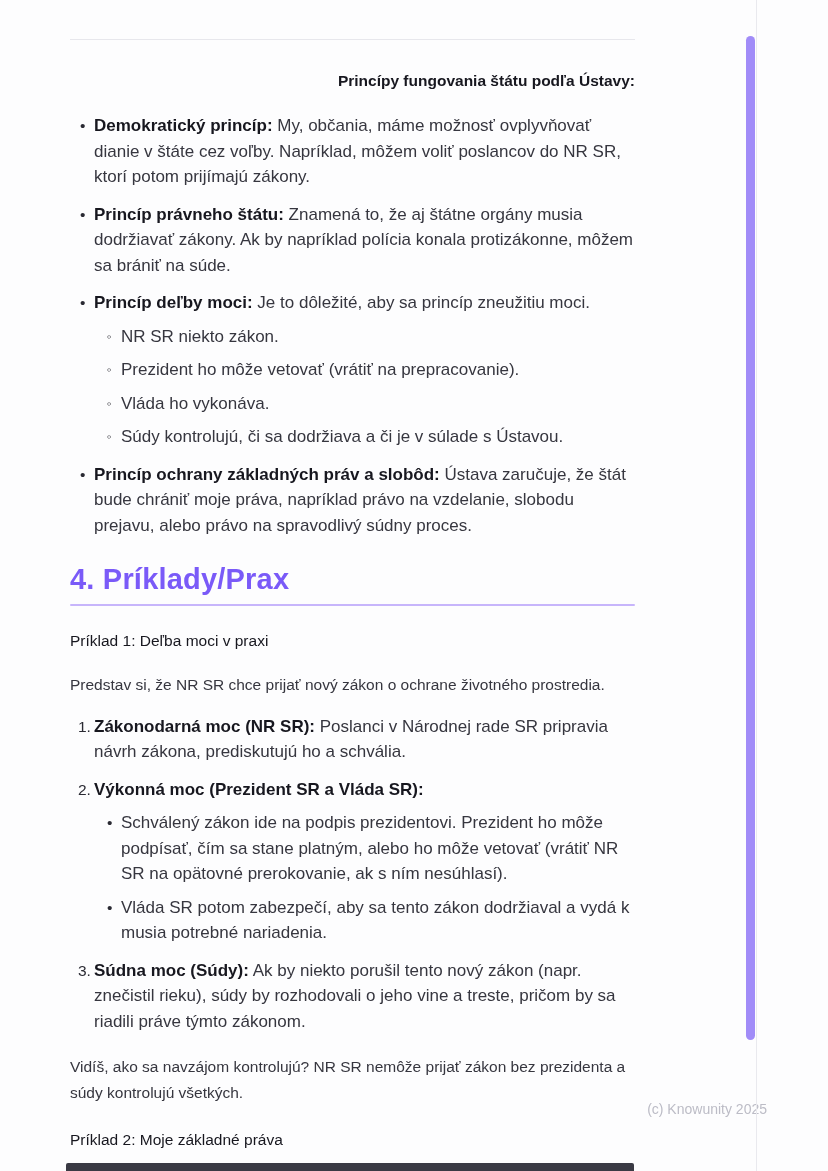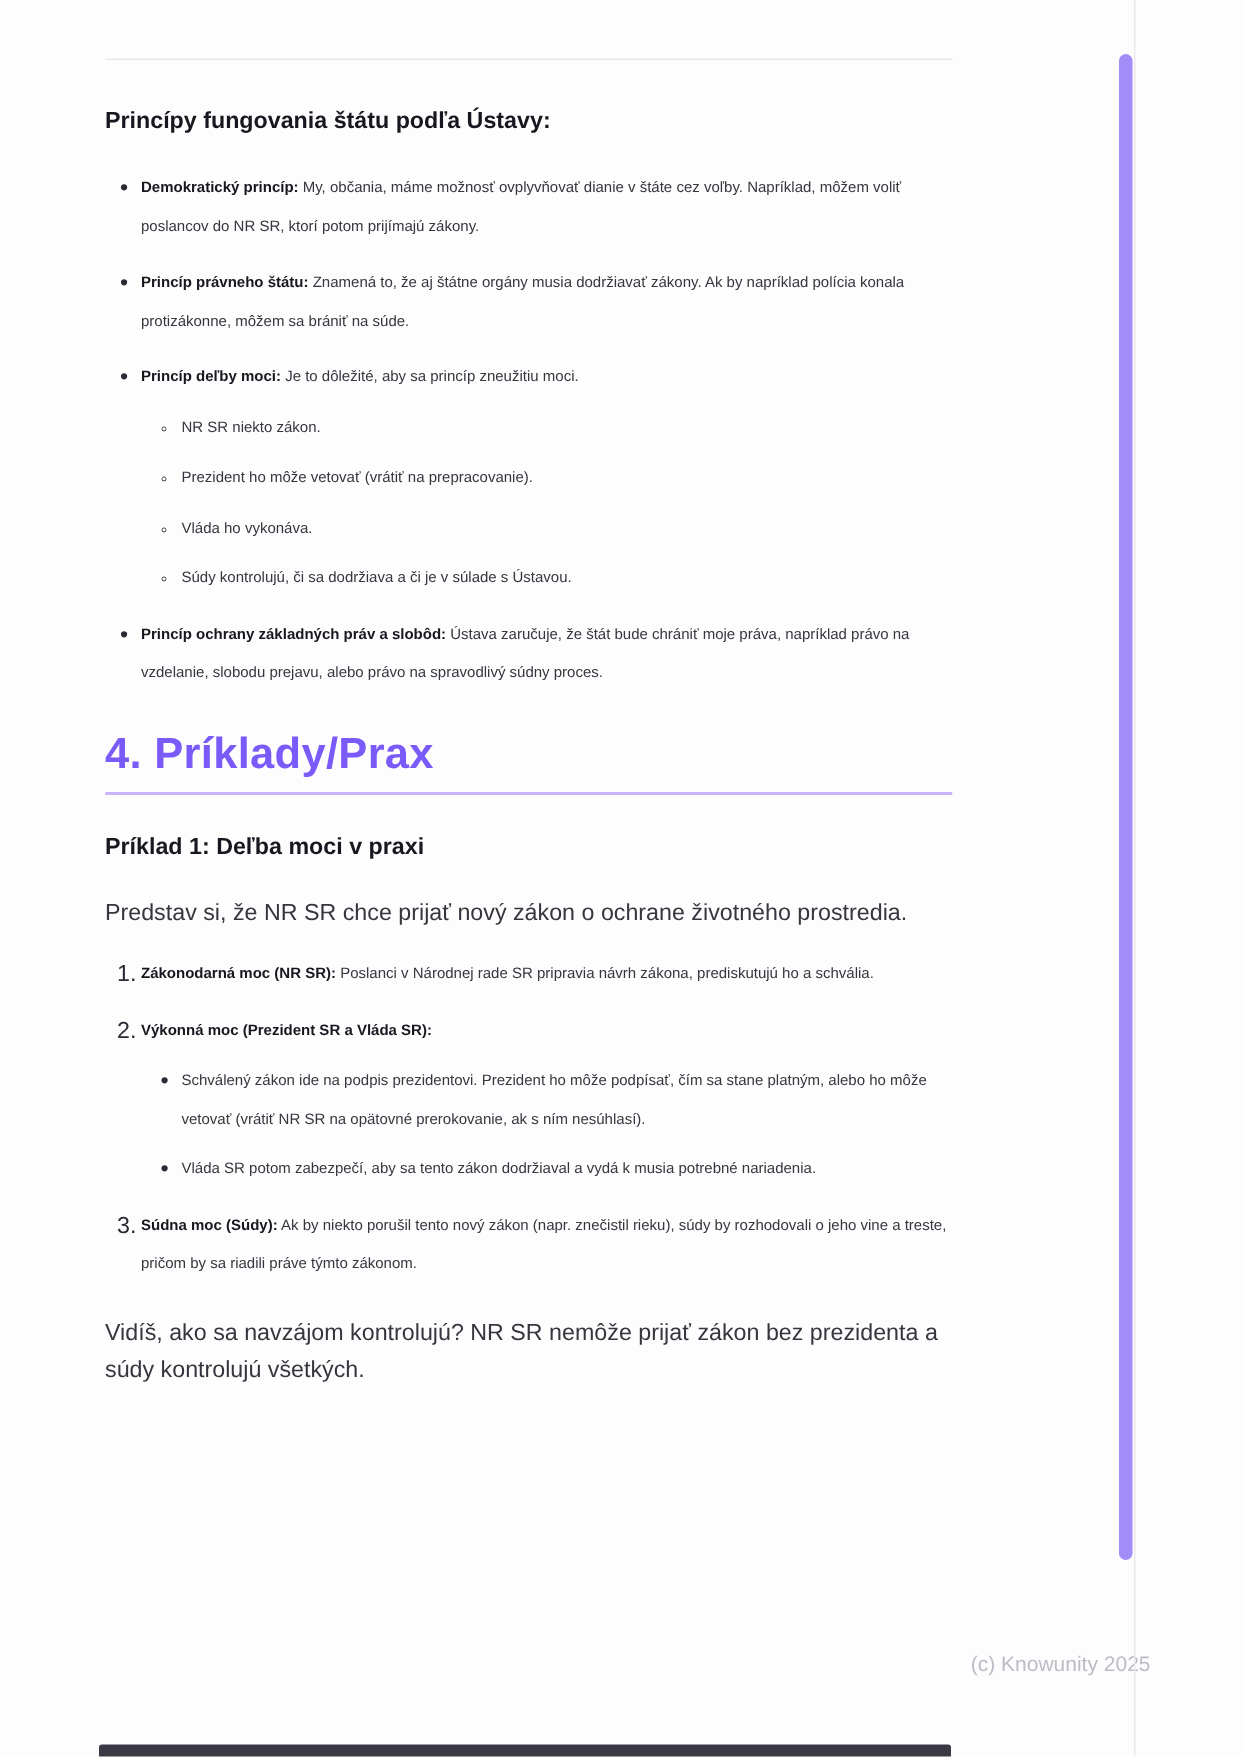--- a/index.html
+++ b/index.html
@@ -14,45 +14,46 @@
   .page { position:absolute; inset:0; background:#fdfdfe; }
 
   .content { position:absolute; left:70px; top:0; width:565px; }
 
   .divider-top { height:1px; background:#e7e7ec; margin-top:39px; }
 
   h3.intro-heading {
     margin-top:30px;
     font-size:15.5px; font-weight:bold; line-height:22px;
     color:var(--heading, #17171f);
+    text-align:right;
   }
 
   ul, ol { list-style:none; }
 
   .blist { margin-top:21px; }
   .li { display:flex; margin-bottom:12px; }
   .li .mk { flex:none; width:24px; padding-left:10px; font-size:15.5px; line-height:25.5px; color:#2a2a33; }
-  .li .tx { flex:1; font-size:10px; line-height:25.5px; }
+  .li .tx { flex:1; font-size:17px; line-height:25.5px; }
   .li .tx strong { color:var(--heading, #17171f); }
 
   .sublist { margin-top:8px; }
   .sublist .li { margin-bottom:8px; }
   .sublist .mk { margin-left:27px; font-size:13px; }
 
   h1.section-heading {
     margin-top:24px;
     font-size:29px; font-weight:bold; line-height:34px;
     color:var(--accent, #7a5af8);
     letter-spacing:0.2px;
   }
   .divider-purple { margin-top:8px; height:2px; background:var(--accent_light, #c7b5fb); border-radius:1px; }
 
   h4.sub-heading {
     margin-top:24px;
-    font-size:15.5px; font-weight:bold; line-height:22px;
+    font-size:15.5px; font-weight:normal; line-height:22px;
     color:var(--heading, #17171f);
   }
   p.para { margin-top:20px; font-size:15.5px; line-height:25.5px; }
 
   .olist { margin-top:16px; }
   .olist > .li { margin-bottom:12px; }
   .olist > .li > .mk { padding-left:8px; }
 
   .footer-credit {
     position:absolute; top:1101px; right:61px;
@@ -161,20 +162,21 @@
 
       <li class="li">
         <span class="mk">3.</span>
         <div class="tx"><strong>Súdna moc (Súdy):</strong><span> Ak by niekto porušil tento nový zákon (napr. znečistil rieku), súdy by rozhodovali o jeho vine a treste, pričom by sa riadili práve týmto zákonom.</span></div>
       </li>
 
     </ol>
 
     <p class="para">Vidíš, ako sa navzájom kontrolujú? NR SR nemôže prijať zákon bez prezidenta a súdy kontrolujú všetkých.</p>
 
+    <h4 class="sub-heading">Príklad 2: Moje základné práva</h4>
 
   </div>
 
   <div class="footer-credit">(c) Knowunity 2025</div>
 
   <div class="bottom-bar"></div>
 
   <div class="scroll-track"></div>
   <div class="scroll-thumb"></div>
 

